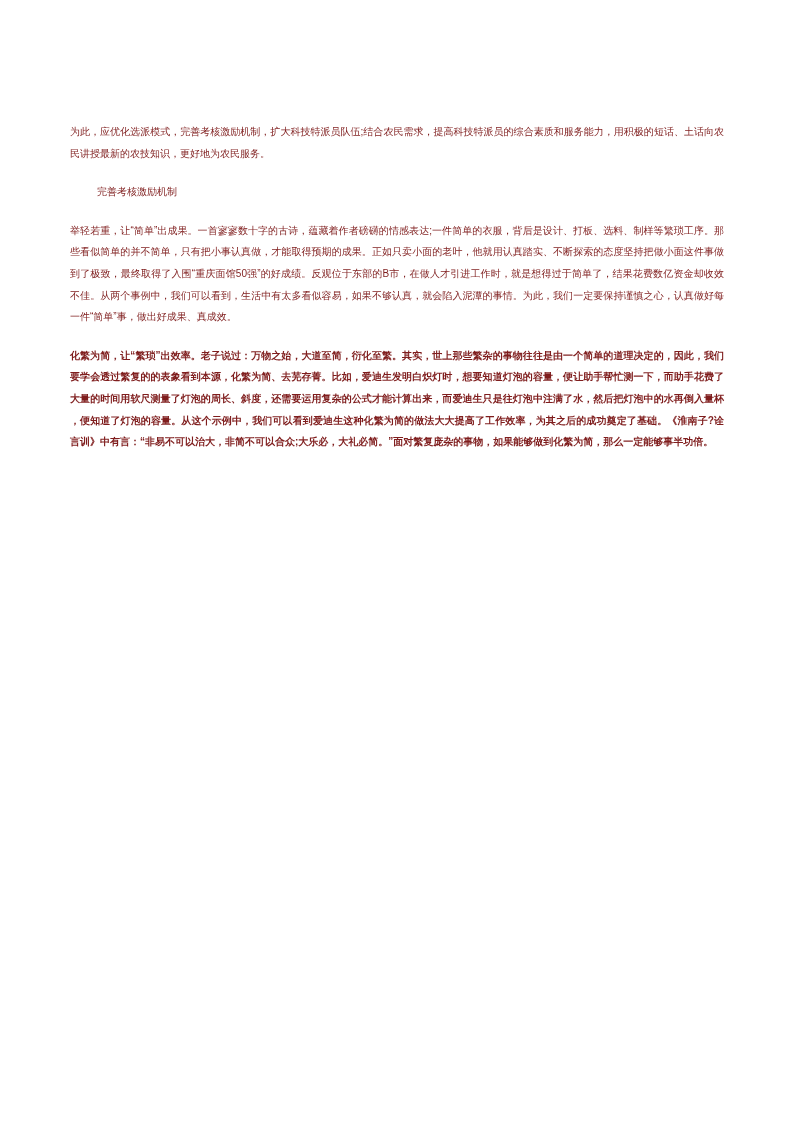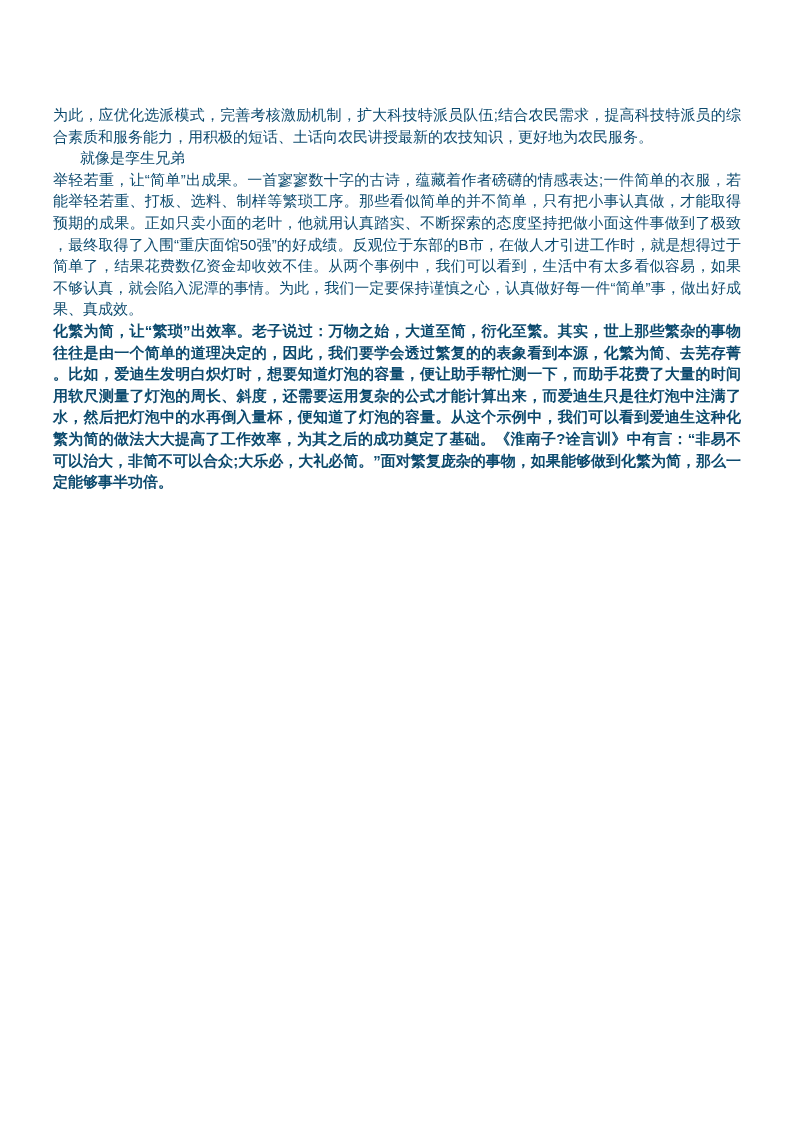--- a/index.html
+++ b/index.html
@@ -10,24 +10,24 @@
   .page {
     position: relative;
     width: 794px;
     height: 1123px;
     box-sizing: border-box;
     background: #ffffff;
     padding: 104px 53px 0 53px;
     overflow: hidden;
   }
   .page p {
-    margin: 0;
-    color: #0c4a6e;
+    margin: 17px;
+    color: #7f1d1d;
     font-family: "Liberation Sans", "DejaVu Sans", sans-serif;
-    font-size: 15px;
+    font-size: 10px;
     line-height: 21.6px;
     text-align: justify;
     word-break: break-all;
     line-break: anywhere;
   }
   .p-continued { margin-bottom: 16px; }
   .heading {
     margin-bottom: 15px;
     text-indent: 27px;
     text-align: left;
@@ -41,20 +41,20 @@
   .p-point1 { margin-bottom: 16px; }
   .p-point2 { margin-bottom: 20px; font-weight: bold; }
 </style>
 </head>
 <body>
 
 <div class="page">
   <p class="p-continued">为此，应优化选派模式，完善考核激励机制，扩大科技特派员队伍;结合农民需求，提高科技特派员的综合素质和服务能力，用积极的短话、土话向农民讲授最新的农技知识，更好地为农民服务。</p>
 
 
-  <p class="essay-title">就像是孪生兄弟</p>
+  <p class="essay-title">完善考核激励机制</p>
 
 
-  <p class="p-point1">举轻若重，让“简单”出成果。一首寥寥数十字的古诗，蕴藏着作者磅礴的情感表达;一件简单的衣服，若能举轻若重、打板、选料、制样等繁琐工序。那些看似简单的并不简单，只有把小事认真做，才能取得预期的成果。正如只卖小面的老叶，他就用认真踏实、不断探索的态度坚持把做小面这件事做到了极致，最终取得了入围“重庆面馆50强”的好成绩。反观位于东部的B市，在做人才引进工作时，就是想得过于简单了，结果花费数亿资金却收效不佳。从两个事例中，我们可以看到，生活中有太多看似容易，如果不够认真，就会陷入泥潭的事情。为此，我们一定要保持谨慎之心，认真做好每一件“简单”事，做出好成果、真成效。</p>
+  <p class="p-point1">举轻若重，让“简单”出成果。一首寥寥数十字的古诗，蕴藏着作者磅礴的情感表达;一件简单的衣服，背后是设计、打板、选料、制样等繁琐工序。那些看似简单的并不简单，只有把小事认真做，才能取得预期的成果。正如只卖小面的老叶，他就用认真踏实、不断探索的态度坚持把做小面这件事做到了极致，最终取得了入围“重庆面馆50强”的好成绩。反观位于东部的B市，在做人才引进工作时，就是想得过于简单了，结果花费数亿资金却收效不佳。从两个事例中，我们可以看到，生活中有太多看似容易，如果不够认真，就会陷入泥潭的事情。为此，我们一定要保持谨慎之心，认真做好每一件“简单”事，做出好成果、真成效。</p>
 
   <p class="p-point2">化繁为简，让“繁琐”出效率。老子说过：万物之始，大道至简，衍化至繁。其实，世上那些繁杂的事物往往是由一个简单的道理决定的，因此，我们要学会透过繁复的的表象看到本源，化繁为简、去芜存菁。比如，爱迪生发明白炽灯时，想要知道灯泡的容量，便让助手帮忙测一下，而助手花费了大量的时间用软尺测量了灯泡的周长、斜度，还需要运用复杂的公式才能计算出来，而爱迪生只是往灯泡中注满了水，然后把灯泡中的水再倒入量杯，便知道了灯泡的容量。从这个示例中，我们可以看到爱迪生这种化繁为简的做法大大提高了工作效率，为其之后的成功奠定了基础。《淮南子?诠言训》中有言：“非易不可以治大，非简不可以合众;大乐必，大礼必简。”面对繁复庞杂的事物，如果能够做到化繁为简，那么一定能够事半功倍。</p>
 
 </div>
 
 </body></html>

